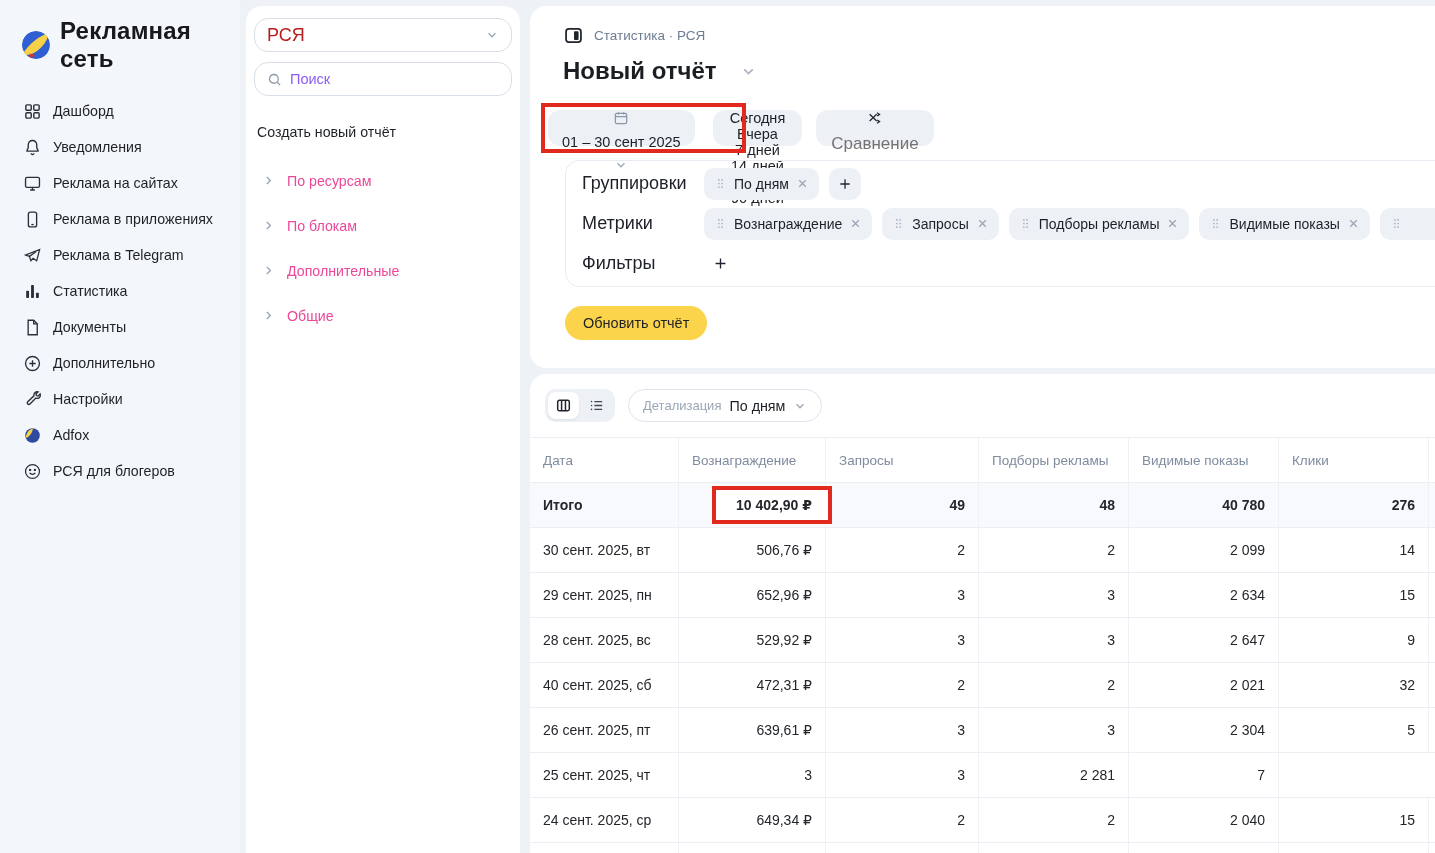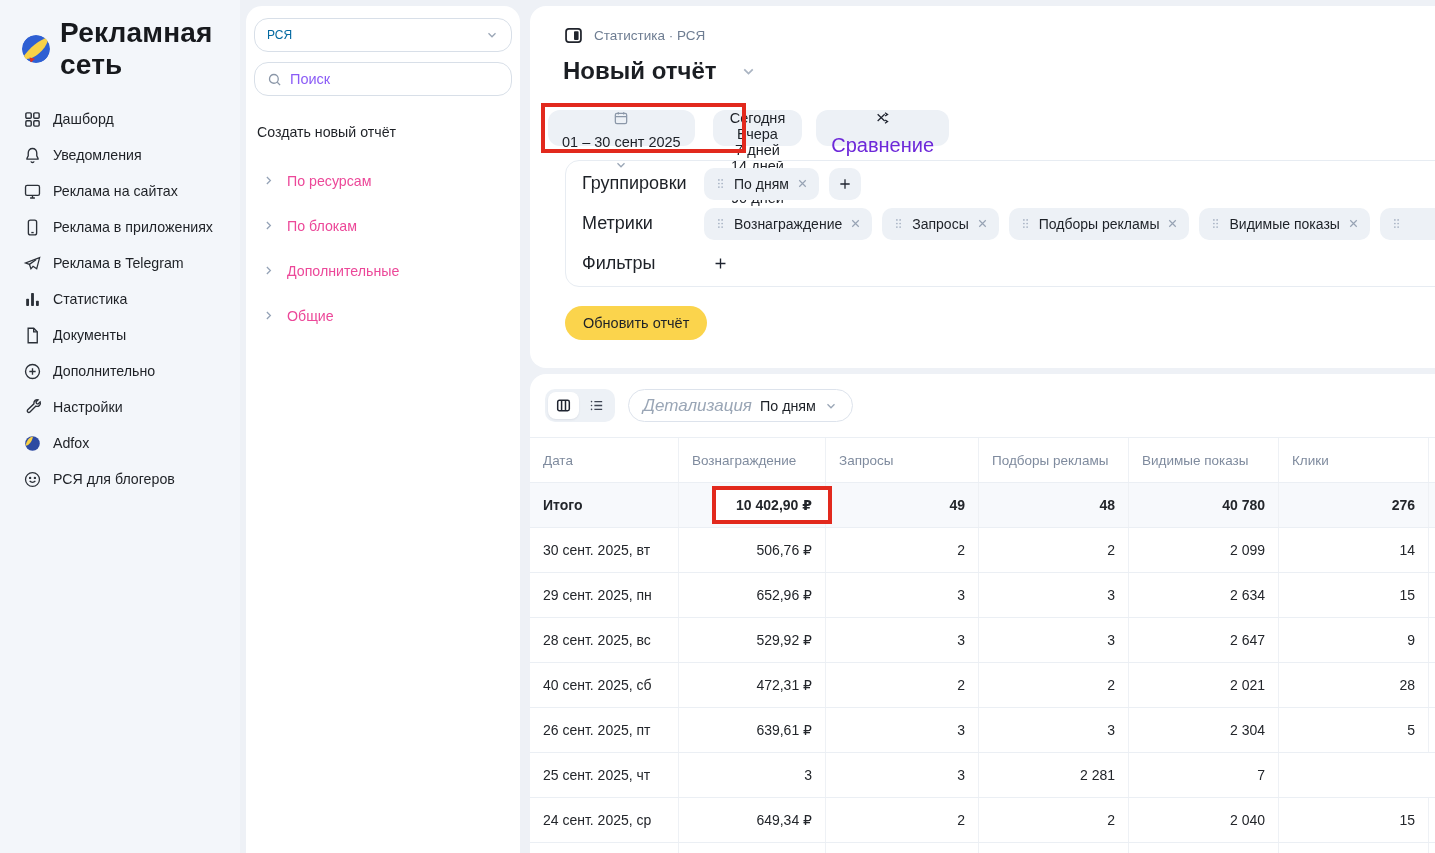--- a/index.html
+++ b/index.html
@@ -6,30 +6,30 @@
   html,body { width:1435px; height:853px; overflow:hidden; }
   body {
     font-family:"Liberation Sans","DejaVu Sans",sans-serif;
     background:#eef1f6; color:#1d2127; position:relative; font-size:14px;
   }
   svg { display:block; }
 
   
   .sidebar { position:absolute; left:0; top:0; width:240px; height:853px; background:#f3f6fa; }
   .logo { display:flex; align-items:center; gap:9px; padding:17px 0 0 21px; }
-  .logo-text { font-size:28px; font-weight:700; letter-spacing:.2px; color:#17191d; }
+  .logo-text { font-size:24px; font-weight:700; letter-spacing:.2px; color:#17191d; }
   .nav { margin-top:20px; }
   .nav-item { display:flex; align-items:center; gap:11px; height:36px; padding-left:23px; cursor:pointer; }
   .nav-item .nlabel { font-size:14.2px; color:#1e2126; }
 
   
   .panel2 { position:absolute; left:246px; top:6px; width:274px; height:847px; background:#fff; border-radius:16px 16px 0 0; padding:12px 8px 0 8px; }
   .select,.search { height:34px; border:1px solid #d8dfe8; border-radius:14px; display:flex; align-items:center; padding:0 12px; background:#fff; }
   .select { justify-content:space-between; }
-  .select .sval { font-size:12px; color:#0369a1; }
+  .select .sval { font-size:18px; color:#b91c1c; }
   .search { margin-top:10px; gap:8px; }
   .search .placeholder { color:#8b5cf6; font-size:14.5px; }
   .create-report { margin:28px 0 0 3px; font-size:14.2px; color:#1e2126; cursor:pointer; }
   .tree { margin-top:18px; }
   .tree-item { display:flex; align-items:center; gap:12px; height:45px; padding-left:8px; cursor:pointer; }
   .tree-item .tlabel { font-size:14.2px; color:#ec4899; }
 
   
   .card1 { position:absolute; left:530px; top:6px; width:930px; height:362px; background:#fff; border-radius:16px; }
   .card2 { position:absolute; left:530px; top:374px; width:930px; height:479px; background:#fff; border-radius:16px 16px 0 0; }
@@ -38,41 +38,41 @@
   .crumb-text { font-size:13.5px; color:#6e7d92; }
   .page-title { position:absolute; left:33px; top:51px; display:flex; align-items:center; gap:23px; font-size:24px; font-weight:700; color:#1b1e23; cursor:pointer; }
 
   .controls { position:absolute; left:18px; top:104px; display:flex; align-items:center; }
   .pill { background:#edf1f6; border-radius:12px; height:36px; display:flex; align-items:center;flex-direction:column; }
   .date-btn { padding:0 14px; gap:8px; cursor:pointer; }
   .date-btn .dval { font-size:14.5px; font-weight:500; color:#1d2127; }
   .quick-group { margin-left:18px; padding:0 6px; }
   .quick-item { padding:0 11px; font-size:14.5px; color:#1d2127; height:36px; display:flex; align-items:center; cursor:pointer; }
   .quick-caret { padding:0 10px 0 6px; height:36px; display:flex; align-items:center; cursor:pointer; }
-  .compare-btn { margin-left:14px; padding:0 15px; gap:8px; cursor:pointer; font-size:20px; color:#6d28d9; }
+  .compare-btn { margin-left:14px; padding:0 15px; gap:8px; cursor:pointer; font-size:17px; color:#737373; }
 
   .builder { position:absolute; left:35px; top:154px; width:940px; height:127px; border:1px solid #e7ecf2; border-radius:14px; padding:5px 16px; display:flex; flex-direction:column; justify-content:center; gap:2px; }
   .b-row { display:flex; align-items:center; min-height:38px; }
   .b-label { width:122px; font-size:18px; color:#1d2127; flex:none; }
   .chips { display:flex; align-items:center; gap:10px; }
   .chip { background:#edf1f6; border-radius:10px; height:32px; display:flex; align-items:center; gap:7px; padding:0 10px; cursor:pointer; }
   .chip .clabel { font-size:14px; color:#1d2127; white-space:nowrap; }
   .chip.partial { width:64px; }
   .plus-btn { background:#edf1f6; border-radius:10px; width:32px; height:32px; display:flex; align-items:center; justify-content:center; cursor:pointer; }
   .plus-btn.bare { background:transparent; }
 
   .update-btn { position:absolute; left:35px; top:300px; height:34px; border-radius:17px; background:#fbd44c; display:flex; align-items:center; padding:0 18px; font-size:14.5px; font-weight:500; color:#1d2127; cursor:pointer; }
 
   
   .view-row { position:absolute; left:15px; top:15px; display:flex; align-items:center; gap:13px; }
   .toggle-group { background:#edf1f6; border-radius:10px; height:33px; display:flex; align-items:center; padding:3px; gap:2px; }
   .toggle-btn { width:31px; height:27px; display:flex; align-items:center; justify-content:center; border-radius:8px; cursor:pointer; }
   .toggle-btn.active { background:#fff; box-shadow:0 1px 2px rgba(20,30,50,.08); }
   .detal-pill { height:33px; border:1px solid #dde3ec; border-radius:17px; display:flex; align-items:center; gap:8px; padding:0 14px; cursor:pointer; }
-  .detal-pill .dl { color:#9aa6b6; font-size:17px;font-style:italic; }
+  .detal-pill .dl { color:#9aa6b6; font-size:13px; }
   .detal-pill .dv { color:#1d2127; font-size:14.3px; font-weight:500; }
 
   
   .rtable { position:absolute; left:0; top:63px; width:930px; }
   .trow { display:grid; grid-template-columns:148px 147px 153px 150px 150px 150px 1fr; border-bottom:1px solid #ebeff4; height:45px; }
   .trow.thead { height:46px; border-top:1px solid #ebeff4; }
   .trow.total { background:#f7f9fc; font-weight:700; }
   .trow.partial-row { height:10px; border-bottom:none; }
   .cell { display:flex; align-items:center; min-width:0; }
   .cell + .cell { border-left:1px solid #eef1f5; }
@@ -546,21 +546,21 @@
       <div class="cell c-num">2 647</div>
       <div class="cell c-num">9</div>
       <div class="cell"></div>
     </div>
     <div class="trow">
       <div class="cell c-date">40 сент. 2025, сб</div>
       <div class="cell c-num">472,31 ₽</div>
       <div class="cell c-num">2</div>
       <div class="cell c-num">2</div>
       <div class="cell c-num">2 021</div>
-      <div class="cell c-num">28</div>
+      <div class="cell c-num">32</div>
       <div class="cell"></div>
     </div>
     <div class="trow">
       <div class="cell c-date">26 сент. 2025, пт</div>
       <div class="cell c-num">639,61 ₽</div>
       <div class="cell c-num">3</div>
       <div class="cell c-num">3</div>
       <div class="cell c-num">2 304</div>
       <div class="cell c-num">5</div>
       <div class="cell"></div>

